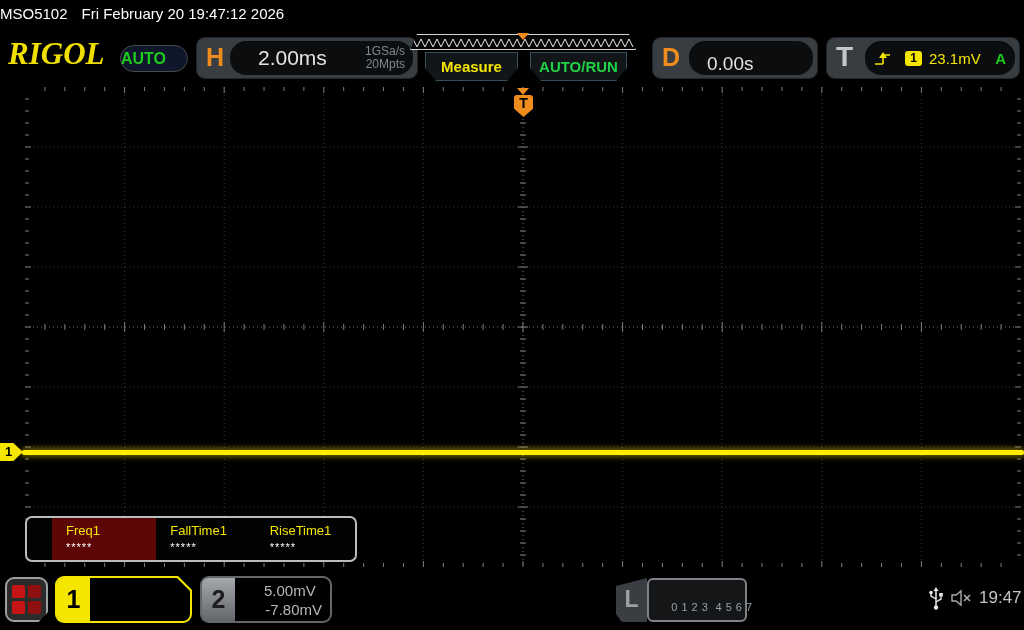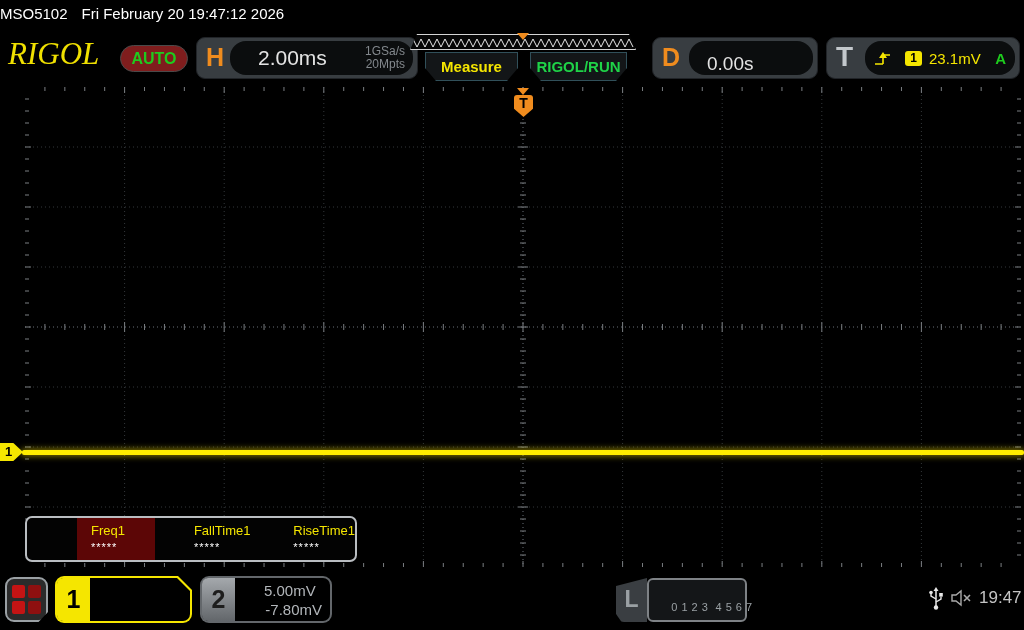--- a/index.html
+++ b/index.html
@@ -5,25 +5,25 @@
   * { margin:0; padding:0; box-sizing:border-box; }
   html,body { width:1024px; height:630px; background:#000; overflow:hidden;
     font-family:"Liberation Sans", sans-serif; }
 
   
   #topbar { position:absolute; left:0; top:0; width:1024px; height:28px; color:#fff;
     font-size:15px; line-height:28px; padding-left:0; }
   #topbar .model { margin-right:14px; }
 
   
-  #logo { position:absolute; left:8px; top:36px; color:#f0e000; font-size:31px; font-weight:normal;
+  #logo { position:absolute; left:8px; top:36px; color:#f0e000; font-size:31px; font-weight:bold;
     font-style:italic; font-family:"Liberation Serif", serif; letter-spacing:0px; }
   #auto-btn { position:absolute; left:120px; top:45px; width:68px; height:27px;
-    background:#7f1d1d; border:1px solid #4a4a4a; border-radius:14px; color:#1ecb1e;
-    font-size:16px; font-weight:bold; text-align:center; line-height:25px; }
+    background:#0f172a; border:1px solid #4a4a4a; border-radius:14px; color:#1ecb1e;
+    font-size:16px; font-weight:bold; line-height:25px; }
 
   .hdr-panel { position:absolute; top:37px; height:42px; background:#383d41;
     border-radius:9px; border:1px solid #212428; }
   .hdr-letter { position:absolute; left:9px; top:5px; font-size:25px; font-weight:bold; }
   .hdr-inner { position:absolute; top:3px; bottom:3px; right:4px; background:#0b0d0e;
     border-radius:16px; display:flex; align-items:center; }
 
   #h-panel { left:196px; width:222px; }
   #h-panel .hdr-letter { color:#f08c1e; }
   #h-panel .hdr-inner { left:33px; }
@@ -75,21 +75,21 @@
     background:#f5e600; clip-path:polygon(0 0,58% 0,100% 50%,58% 100%,0 100%);
     color:#000; font-size:13px; font-weight:bold; line-height:18px; text-align:left;
     padding-left:5px; }
   #trace-ch1 { position:absolute; left:22px; top:450px; width:1002px; height:5px;
     background:#ffec00; box-shadow:0 0 6px 1px rgba(255,230,0,0.55); border-radius:2px; }
 
   
   #meas-panel { position:absolute; left:25px; top:516px; width:332px; height:46px;
     background:#030303; border:2px solid #b9bdc1; border-radius:7px;
     display:flex; padding-left:25px; overflow:hidden; }
-  .meas-cell { width:100px; padding:5px 0 12px 14px;margin-left:25px; }
+  .meas-cell { width:100px; padding:5px 0 12px 14px; }
   .meas-cell.selected { background:#5c0606; width:105px; }
   .meas-label { color:#f5e600; font-size:13px; }
   .meas-value { color:#fff; font-size:11px; letter-spacing:1px; margin-top:3px; }
 
   
   #menu-icon { position:absolute; left:5px; top:577px; width:43px; height:45px;
     background:#2b2b2b; border:2px solid #9aa0a4; border-radius:9px;
     clip-path:polygon(0 0,100% 0,100% 78%,78% 100%,0 100%);
     display:grid; grid-template-columns:13px 13px; grid-template-rows:13px 13px;
     gap:3px; justify-content:center; align-content:center; }
@@ -154,21 +154,21 @@
 </div>
 
 <div id="wave-strip">
   <svg width="222" height="14">
     <polyline id="zigzag" fill="none" stroke="#e8e8e8" stroke-width="1" points="0,3 4,11 8,3 12,11 16,3 20,11 24,3 28,11 32,3 36,11 40,3 44,11 48,3 52,11 56,3 60,11 64,3 68,11 72,3 76,11 80,3 84,11 88,3 92,11 96,3 100,11 104,3 108,11 112,3 116,11 120,3 124,11 128,3 132,11 136,3 140,11 144,3 148,11 152,3 156,11 160,3 164,11 168,3 172,11 176,3 180,11 184,3 188,11 192,3 196,11 200,3 204,11 208,3 212,11 216,3 220,11"></polyline>
   </svg>
 </div>
 <div id="wave-marker"></div>
 
 <div id="measure-btn" class="tab-btn">Measure</div>
-<div id="stoprun-btn" class="tab-btn">RIGOL/RUN</div>
+<div id="stoprun-btn" class="tab-btn">AUTO/RUN</div>
 
 <div id="d-panel" class="hdr-panel">
   <div class="hdr-letter">D</div>
   <div class="hdr-inner">
     <span id="d-value">0.00s</span>
   </div>
 </div>
 
 <div id="t-panel" class="hdr-panel">
   <div class="hdr-letter">T</div>

